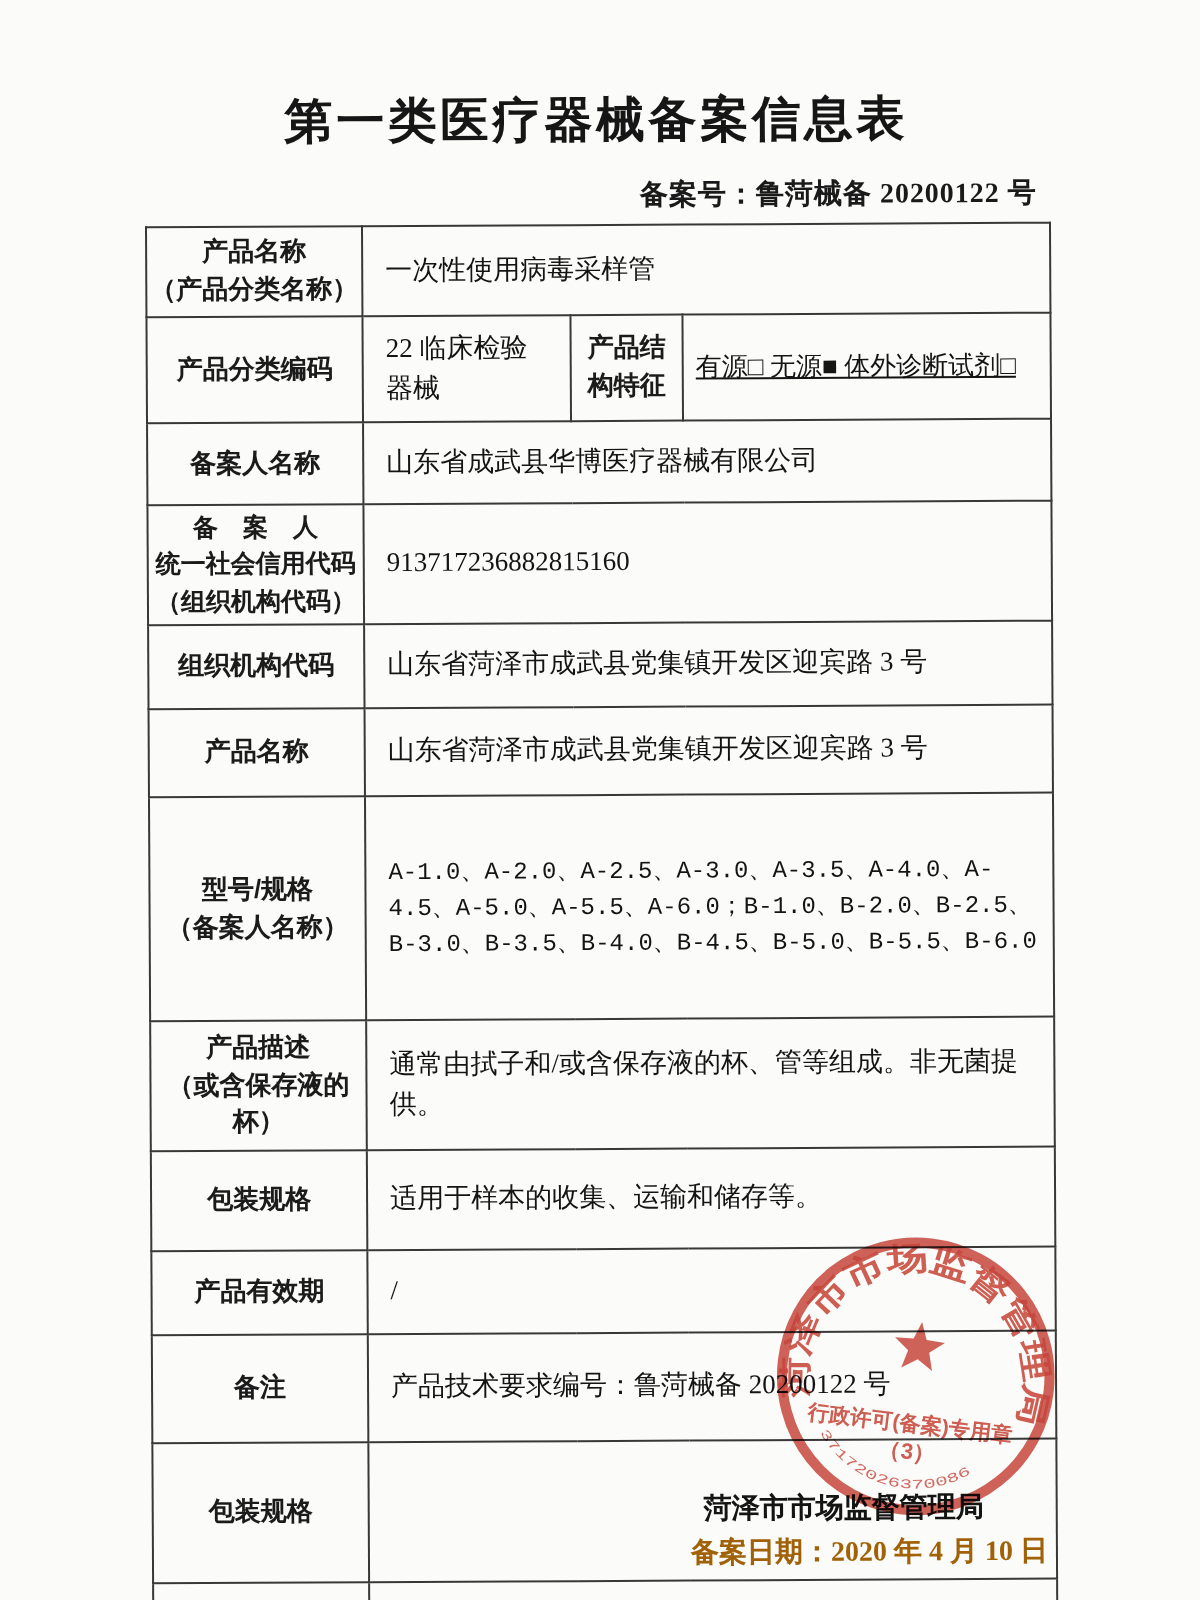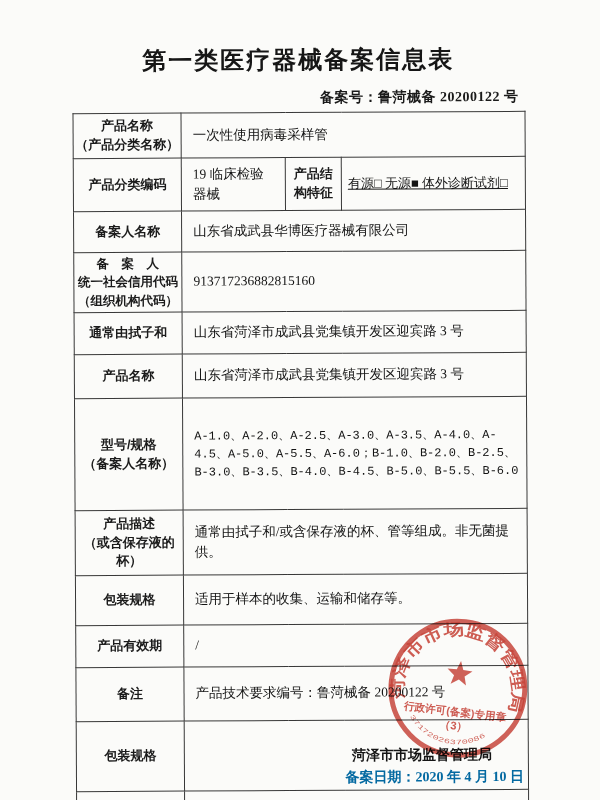--- a/index.html
+++ b/index.html
@@ -55,21 +55,21 @@
   tr.r7 td{height:105px;} tr.r8 td{height:58px;}  tr.r9 td{height:43px;}
   tr.r10 td{height:35px;} tr.r11 td{height:47px;} tr.r12 td{height:63px;}
   tr.r13 td{height:34px;}
   .unit-cell{position:relative;}
   .unit-auth{
     position:absolute;right:36px;bottom:24px;
     font-size:14px;font-weight:600;white-space:nowrap;color:#141414;
   }
   .unit-date{
     position:absolute;right:4px;bottom:2px;
-    font-size:14px;font-weight:600;white-space:nowrap;color:#0369a1;
+    font-size:14px;font-weight:600;white-space:nowrap;color:#a16207;
   }
   .stamp{
     position:absolute;left:380px;top:616px;width:152px;height:152px;
     mix-blend-mode:multiply;opacity:0.92;
     transform:rotate(7deg);
     z-index:4;pointer-events:none;
   }
 </style>
 </head>
 <body>
@@ -87,37 +87,37 @@
         <col style="width:184px">
     </colgroup>
     <tbody>
       <tr class="r1">
         <td class="lbl prewrap">产品名称
 （产品分类名称）</td>
         <td class="val" colspan="3">一次性使用病毒采样管</td>
       </tr>
       <tr class="r2">
         <td class="lbl">产品分类编码</td>
-        <td class="val">19 临床检验器械</td>
+        <td class="val">22 临床检验器械</td>
         <td class="lbl prewrap">产品结
 构特征</td>
         <td class="val nowrap">有源□ 无源■ 体外诊断试剂□</td>
       </tr>
       <tr class="r3">
         <td class="lbl">备案人名称</td>
         <td class="val" colspan="3">山东省成武县华博医疗器械有限公司</td>
       </tr>
       <tr class="r4">
         <td class="lbl prewrap small">备　案　人
 统一社会信用代码
 （组织机构代码）</td>
         <td class="val" colspan="3">913717236882815160</td>
       </tr>
       <tr class="r5">
-        <td class="lbl">通常由拭子和</td>
+        <td class="lbl">组织机构代码</td>
         <td class="val" colspan="3">山东省菏泽市成武县党集镇开发区迎宾路 3 号</td>
       </tr>
       <tr class="r6">
         <td class="lbl">产品名称</td>
         <td class="val" colspan="3">山东省菏泽市成武县党集镇开发区迎宾路 3 号</td>
       </tr>
       <tr class="r7">
         <td class="lbl prewrap">型号/规格
 （备案人名称）</td>
         <td class="val mono" colspan="3">A-1.0、A-2.0、A-2.5、A-3.0、A-3.5、A-4.0、A-4.5、A-5.0、A-5.5、A-6.0；B-1.0、B-2.0、B-2.5、B-3.0、B-3.5、B-4.0、B-4.5、B-5.0、B-5.5、B-6.0</td>

